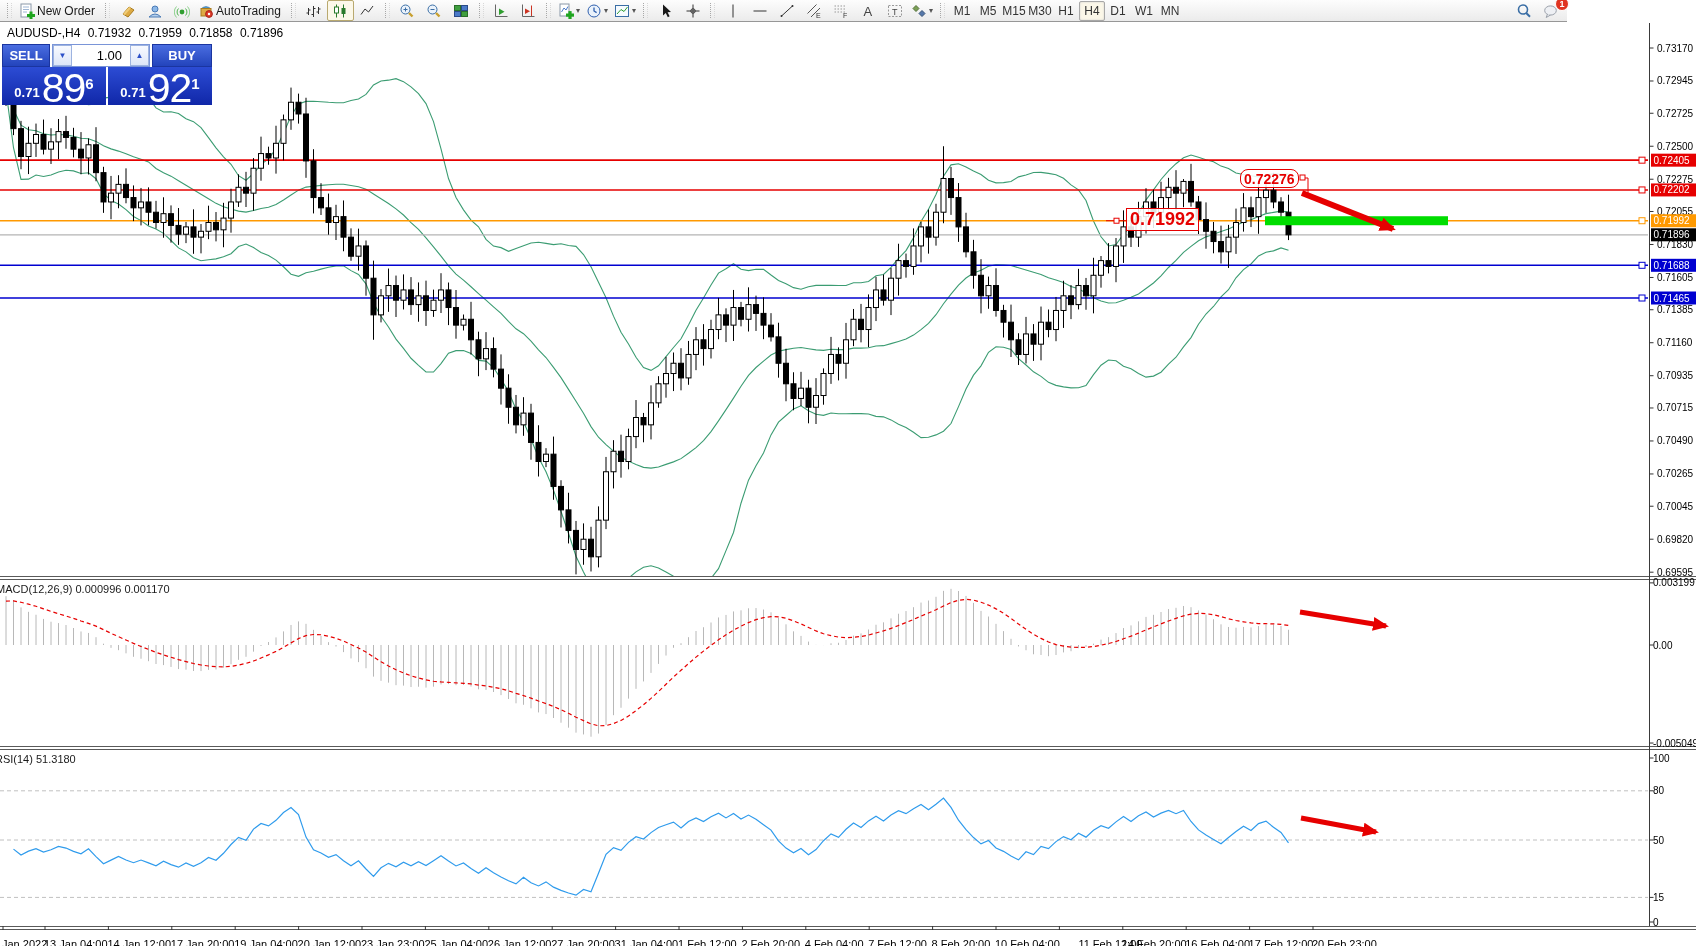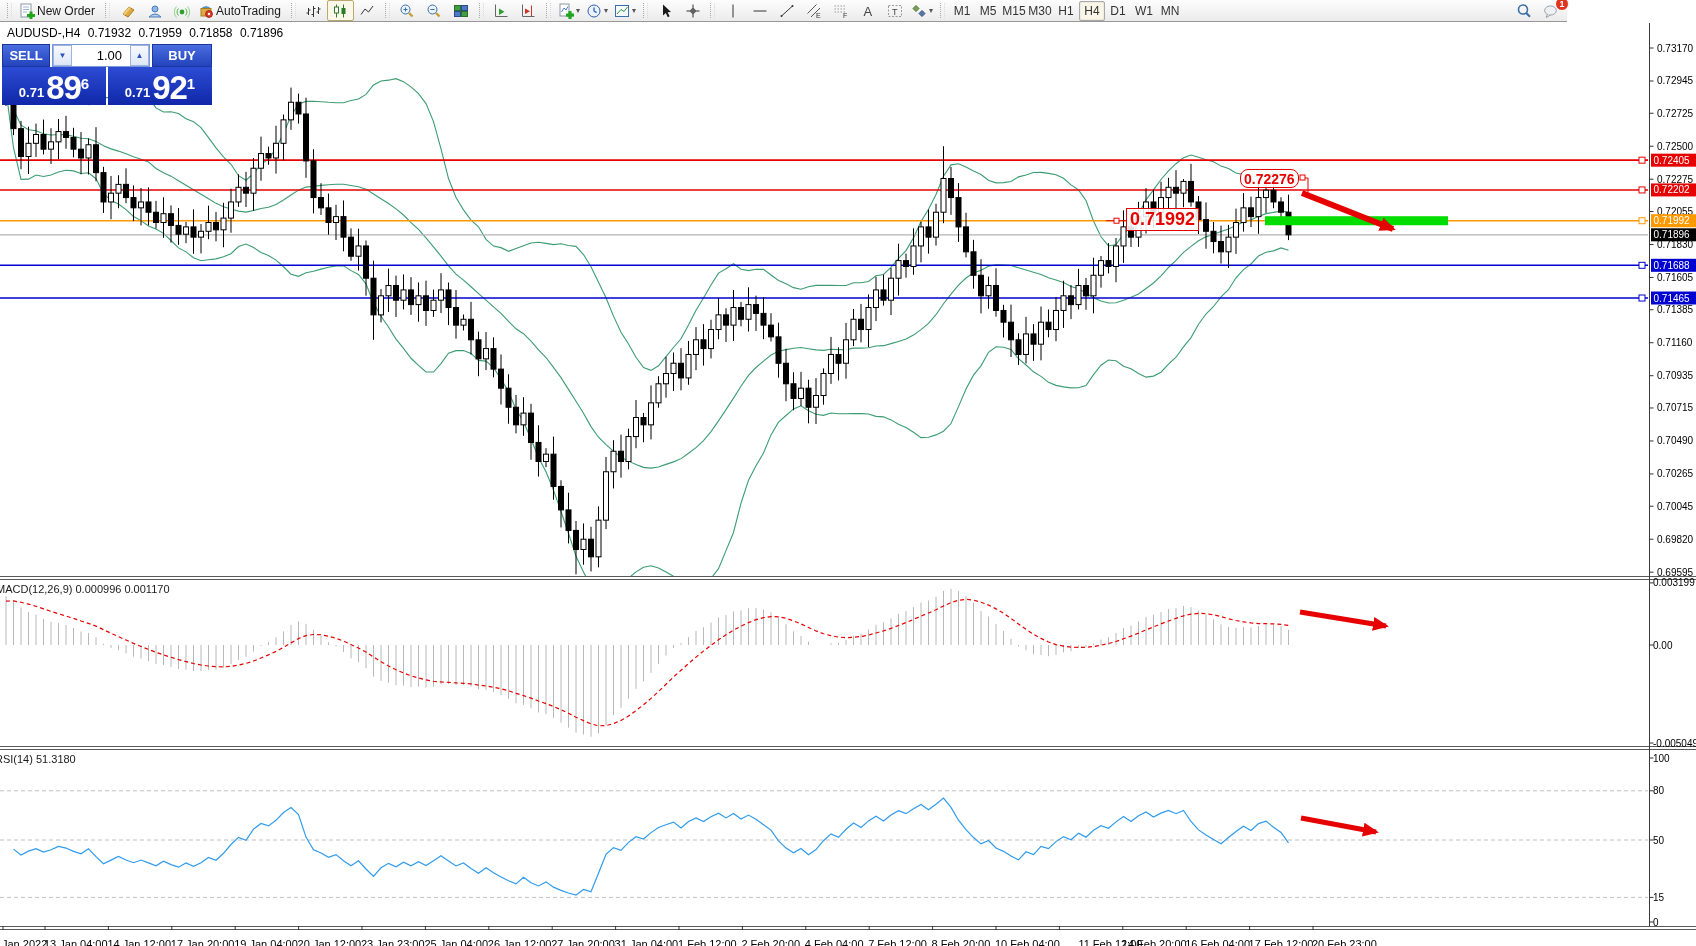--- a/index.html
+++ b/index.html
@@ -30,21 +30,21 @@
   #op-buy{flex:0 0 58px;}
   .op-spin{flex:1;display:flex;border:1px solid #7a95d8;background:#fff;margin:0 2px;}
   .op-spin-btn{width:17px;display:flex;align-items:center;justify-content:center;color:#2c50c8;font-size:8px;
     background:linear-gradient(#f8faff,#dde6f8);border:1px solid #9db3e0;}
   #op-volume{flex:1;display:flex;align-items:center;justify-content:flex-end;padding-right:8px;font-size:13px;color:#000;}
   #op-row2{display:flex;height:38px;margin-top:0;}
   .op-price{flex:1;background:linear-gradient(#2c4cd4,#1027a8);color:#fff;display:flex;align-items:flex-end;
     justify-content:center;padding-bottom:2px;}
   .op-price + .op-price{margin-left:2px;}
   .op-small{font-size:13px;font-weight:bold;margin-right:2px;line-height:20px;}
-  .op-big{font-size:33px;font-weight:bold;line-height:30px;letter-spacing:-1px;}
+  .op-big{font-size:41px;font-weight:normal;line-height:30px;letter-spacing:-1px;}
   .op-sup{font-size:15px;font-weight:bold;line-height:34px;align-self:flex-start;}
   
   .plabel{position:absolute;border:1px solid #e60000;color:#e60000;background:rgba(255,255,255,.88);
     z-index:25;font-weight:bold;display:flex;align-items:center;padding:0 3px;}
   #plabel1{left:1240px;top:169px;height:17px;font-size:14px;border-radius:8px;}
   #plabel2{left:1126px;top:208px;height:21px;font-size:18px;}
   
   .ind-label{position:absolute;font-size:11px;color:#1a1a1a;z-index:20;white-space:nowrap;}
   #macd-label{left:-4px;top:583px;}
   #rsi-label{left:-5px;top:753px;}

